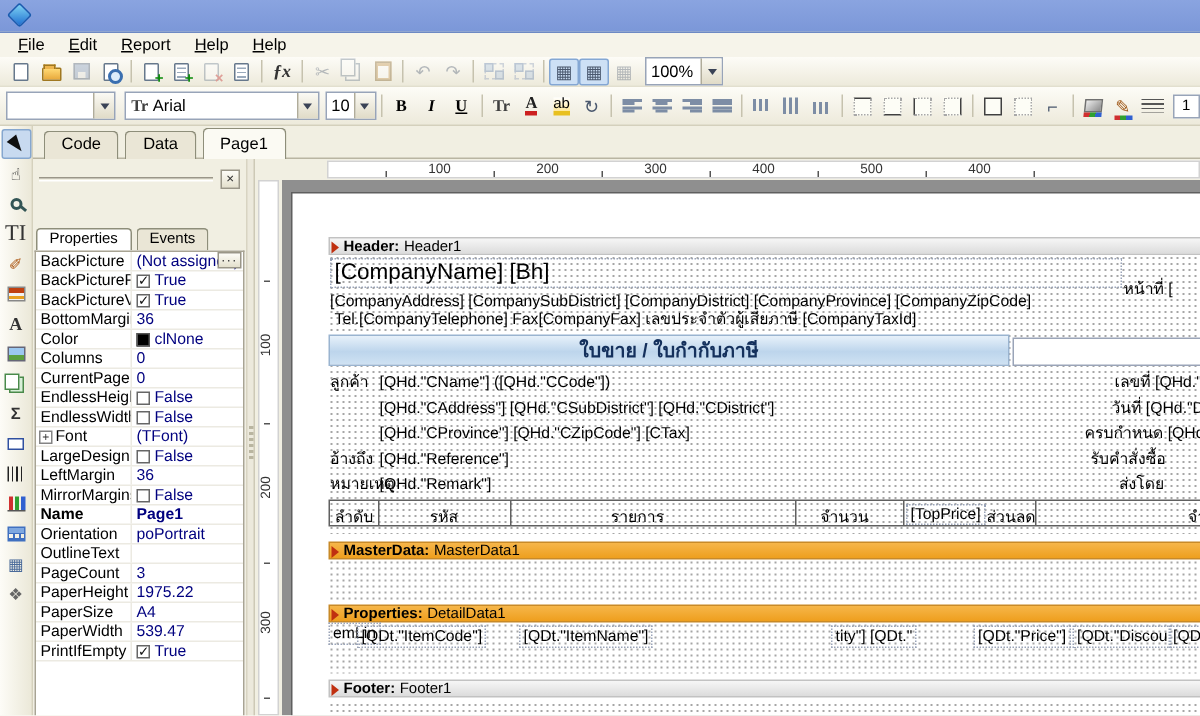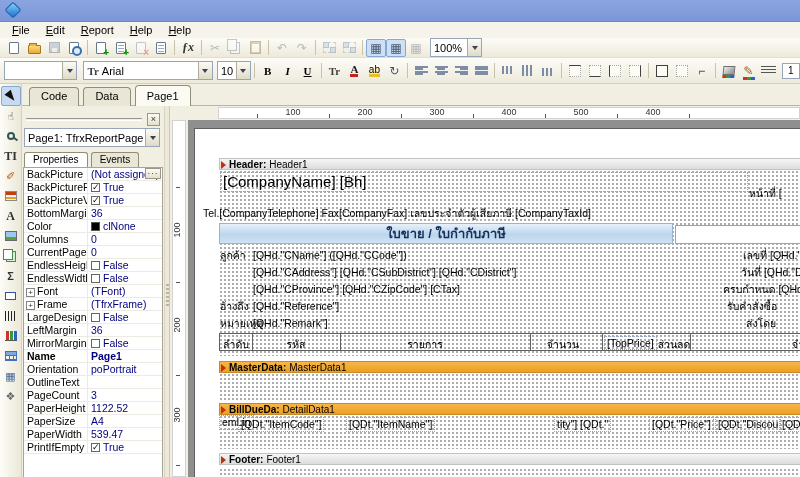--- a/index.html
+++ b/index.html
@@ -354,21 +354,21 @@
   <span class="vbtn pressed">
       <span class="cur"></span>
     </span>
   <span class="vbtn">
       <span>☝</span>
     </span>
   <span class="vbtn">
       <span class="magic"></span>
     </span>
   <span class="vbtn">
-      <span style="font-size:12px;font-family:'Liberation Serif',serif;font-weight:bold">TI</span>
+      <span style="font-size:15px;font-family:'Liberation Serif',serif;font-weight:normal">TI</span>
     </span>
   <span class="vbtn">
       <span style="color:#b06020">✐</span>
     </span>
   <span class="vbtn">
       <span class="bndic"></span>
     </span>
   <span class="vbtn">
       <span style="font-family:'Liberation Serif',serif;font-weight:bold;font-size:12px">A</span>
     </span>
@@ -398,28 +398,20 @@
     </span>
   <span class="vbtn">
       <span style="color:#666">❖</span>
     </span>
 </div>
 
 <div class="insp">
   <div class="strip">
     <span class="hline"></span>
     <span class="xbtn">×</span>
-  </div>
-  <div class="objsel">
-    <span class="combo">
-      <span>Page1: TfrxReportPage</span>
-      <span class="dbtn">
-          <i class="arr"></i>
-        </span>
-    </span>
   </div>
   <div class="itabs">
     <span class="itab active">Properties</span>
     <span class="itab">Events</span>
   </div>
   <div class="pgrid">
     <div class="prow">
         <span class="pn">BackPicture</span>
         <span class="pv">
           <span>(Not assigned)</span>
@@ -479,26 +471,20 @@
           <span>False</span>
         </span>
       </div>
     <div class="prow">
         <span class="pn"><span class="exp">+</span><span>Font</span></span>
         <span class="pv">
           <span>(TFont)</span>
         </span>
       </div>
     <div class="prow">
-        <span class="pn"><span class="exp">+</span><span>Frame</span></span>
-        <span class="pv">
-          <span>(TfrxFrame)</span>
-        </span>
-      </div>
-    <div class="prow">
         <span class="pn">LargeDesignH</span>
         <span class="pv">
           <span class="cb"></span>
           <span>False</span>
         </span>
       </div>
     <div class="prow">
         <span class="pn">LeftMargin</span>
         <span class="pv">
           <span>36</span>
@@ -531,21 +517,21 @@
       </div>
     <div class="prow">
         <span class="pn">PageCount</span>
         <span class="pv">
           <span>3</span>
         </span>
       </div>
     <div class="prow">
         <span class="pn">PaperHeight</span>
         <span class="pv">
-          <span>1122.52</span>
+          <span>1975.22</span>
         </span>
       </div>
     <div class="prow">
         <span class="pn">PaperSize</span>
         <span class="pv">
           <span>A4</span>
         </span>
       </div>
     <div class="prow">
         <span class="pn">PaperWidth</span>
@@ -598,26 +584,27 @@
   <div class="work">
     <div class="pagew">
 
       <div class="dots" style="top:41px;height:186px"></div>
       <div class="dots" style="top:244px;height:28px"></div>
       <div class="dots" style="top:286px;height:34px"></div>
       <div class="dots" style="top:339px;height:30px"></div>
 
       <div class="bar grayb" style="top:29px"><b>Header:</b><span>Header1</span></div>
       <div class="bar orgb" style="top:232px"><b>MasterData:</b><span>MasterData1</span></div>
-      <div class="bar orgb" style="top:274px"><b>BillDueDa:</b><span>DetailData1</span></div>
+      <div class="bar orgb" style="top:274px"><b>Properties:</b><span>DetailData1</span></div>
       <div class="bar grayb" style="top:324px"><b>Footer:</b><span>Footer1</span></div>
 
       <div class="fld fbox" style="left:25px;top:43px;width:528px;height:20px;font-size:15px;line-height:17px">[CompanyName] [Bh]</div>
       <div class="fld" style="left:554px;top:58px">หน้าที่ [</div>
-      <div class="fld" style="left:8px;top:78px">Tel.[CompanyTelephone] Fax[CompanyFax] เลขประจำตัวผู้เสียภาษี [CompanyTaxId]</div>
+      <div class="fld" style="left:25px;top:66px">[CompanyAddress] [CompanySubDistrict] [CompanyDistrict] [CompanyProvince] [CompanyZipCode]</div>
+      <div class="fld" style="left:28px;top:78px">Tel.[CompanyTelephone] Fax[CompanyFax] เลขประจำตัวผู้เสียภาษี [CompanyTaxId]</div>
       <div class="fld titleobj" style="left:24px;top:94px;width:454px;height:21px">ใบขาย / ใบกำกับภาษี</div>
       <div class="fld whitebox" style="left:480px;top:96px;width:140px;height:19px"></div>
 
       <div class="fld" style="left:25px;top:120px">ลูกค้า</div>
       <div class="fld" style="left:58px;top:120px">[QHd."CName"]  ([QHd."CCode"])</div>
       <div class="fld" style="left:548px;top:120px">เลขที่  [QHd."Doc</div>
       <div class="fld" style="left:58px;top:137px">[QHd."CAddress"] [QHd."CSubDistrict"] [QHd."CDistrict"]</div>
       <div class="fld" style="left:546px;top:137px">วันที่ [QHd."DocDate</div>
       <div class="fld" style="left:58px;top:154px">[QHd."CProvince"] [QHd."CZipCode"] [CTax]</div>
       <div class="fld" style="left:528px;top:154px">ครบกำหนด [QHd."BillDueDa</div>

